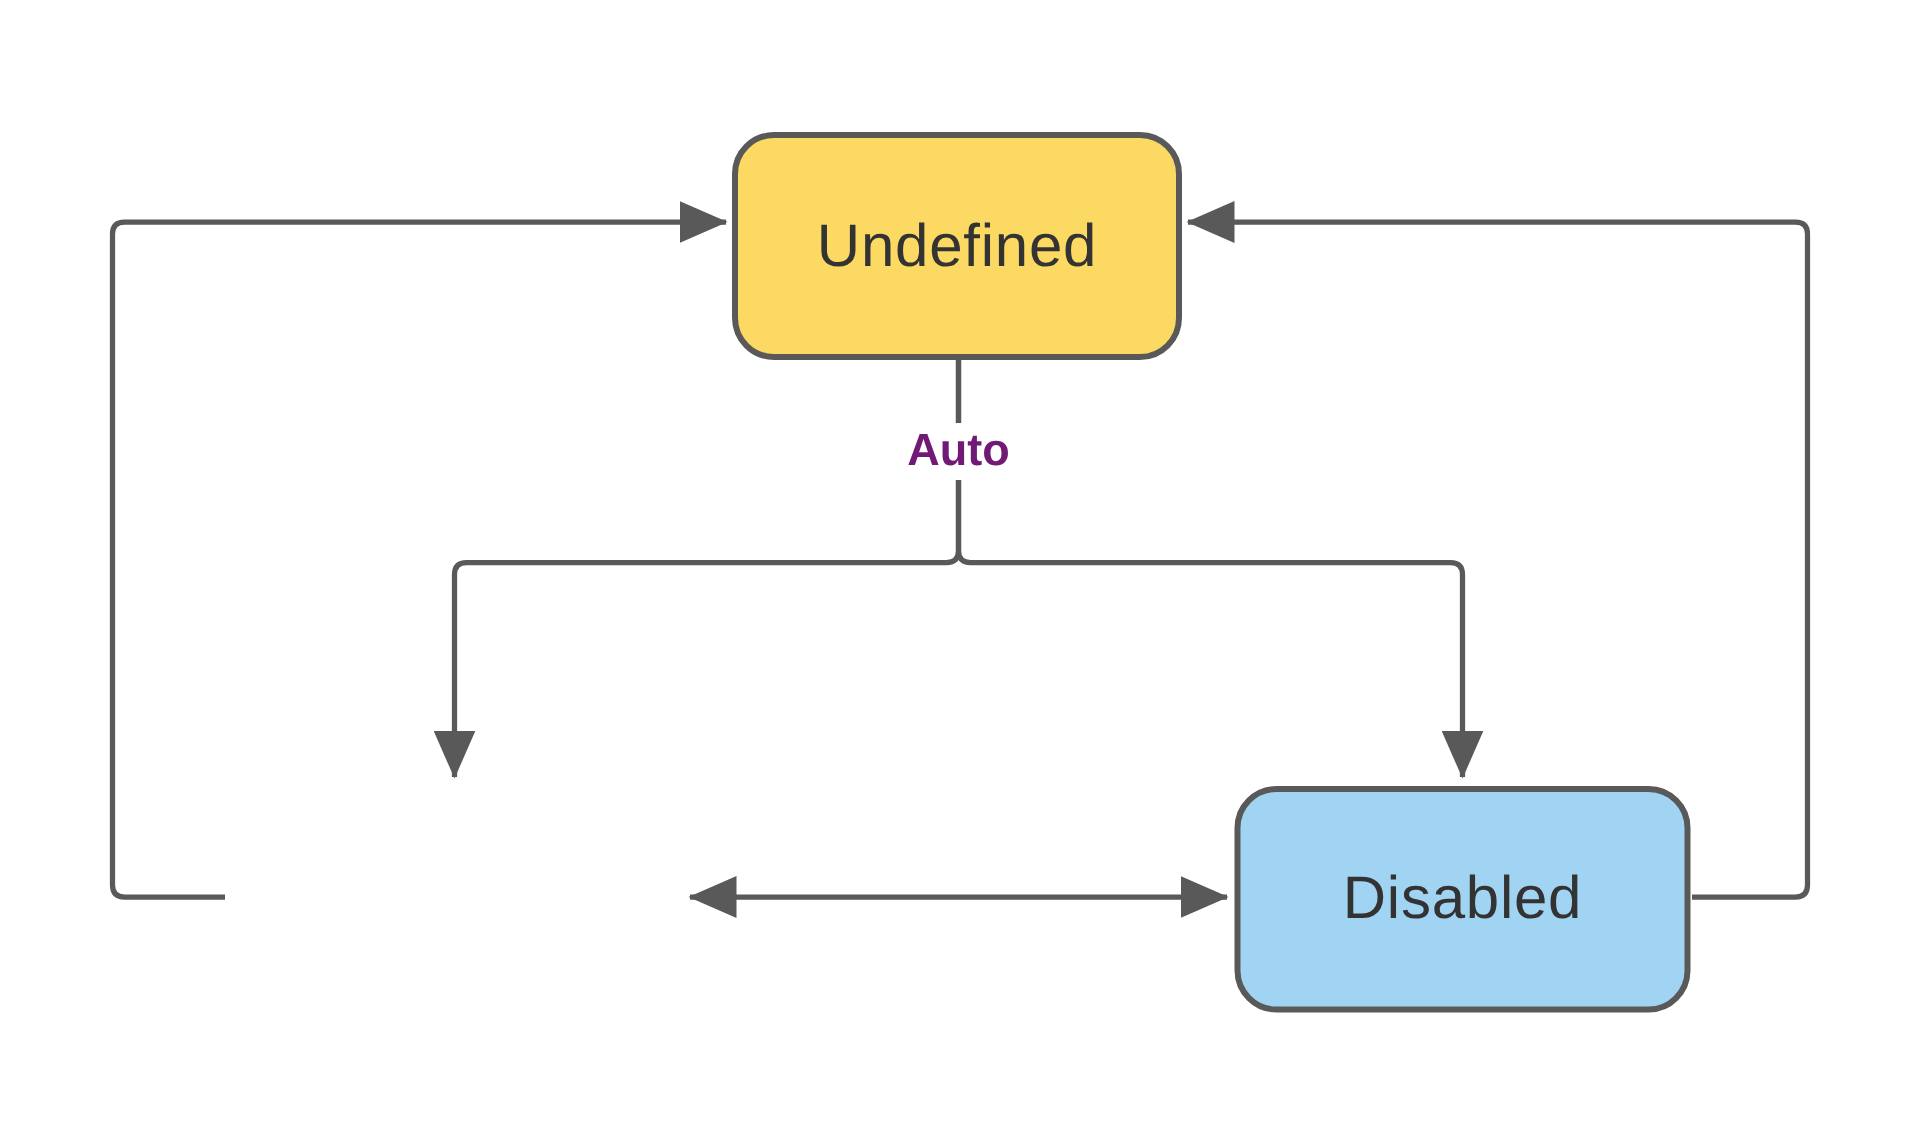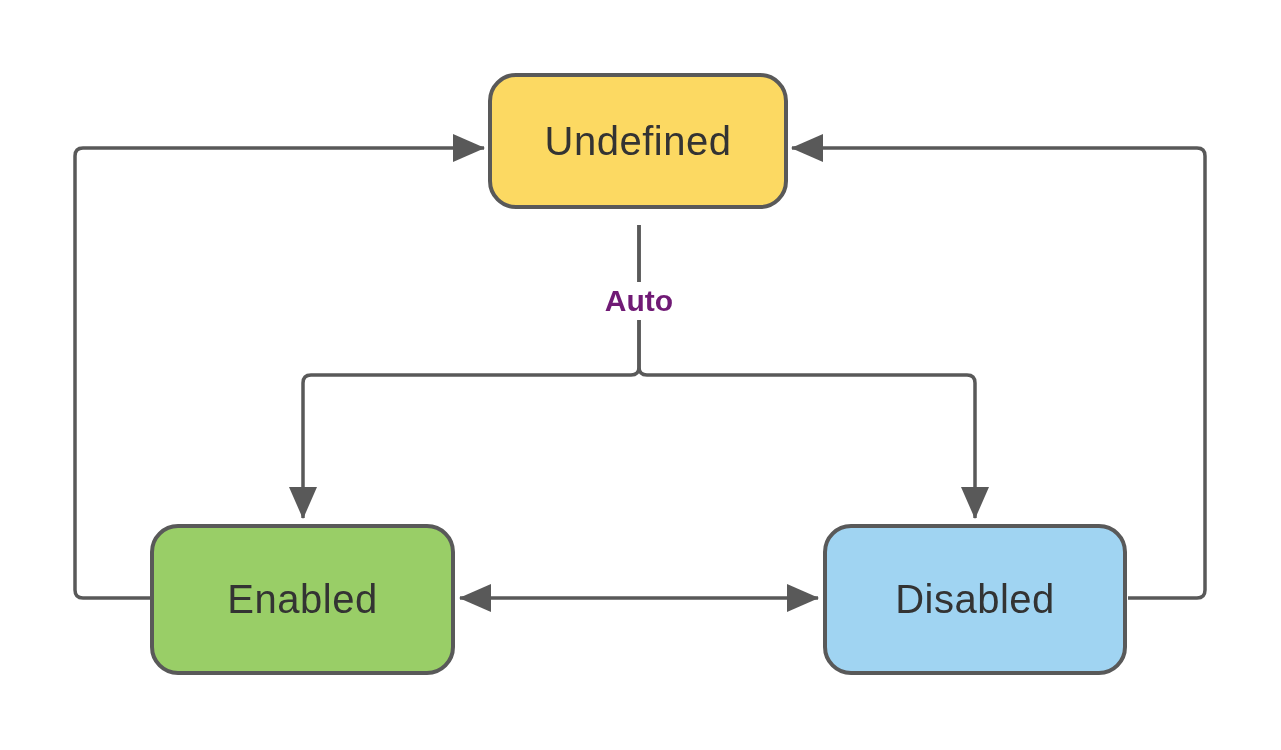--- a/index.html
+++ b/index.html
@@ -24,21 +24,21 @@
     align-items: center;
     justify-content: center;
     border: 4px solid #595959;
     border-radius: 28px;
   }
   .state-label {
     font-size: 40px;
     color: #333333;
     letter-spacing: 0.5px;
   }
-  .node-undefined { left: 488px; top: 73px;  width: 300px; height: 136px; }
+  .node-undefined { left: 488px; top: 88px;  width: 300px; height: 152px; }
   .node-enabled   { left: 150px; top: 524px; width: 305px; height: 151px; }
   .node-disabled  { left: 823px; top: 524px; width: 304px; height: 151px; }
   .edge-label {
     position: absolute;
     left: 639px; top: 282px;
     transform: translateX(-50%);
     background: #ffffff;
     padding: 2px 12px;
     font-size: 30px;
     font-weight: bold;
@@ -67,23 +67,20 @@
       <path d="M 150 598 L 83 598 Q 75 598 75 590 L 75 156 Q 75 148 83 148 L 484 148" marker-end="url(#arrow)"></path>
 
       <path d="M 1128 598 L 1197 598 Q 1205 598 1205 590 L 1205 156 Q 1205 148 1197 148 L 792 148" marker-end="url(#arrow)"></path>
     </g>
   </svg>
 
   <div class="state-node node-undefined" style="background-color: rgb(252, 217, 98);">
     <span class="state-label">Undefined</span>
   </div>
 
-  <div class="state-node node-enabled" style="background-color: rgb(153, 206, 103);">
-    <span class="state-label">Enabled</span>
-  </div>
 
   <div class="state-node node-disabled" style="background-color: rgb(160, 212, 242);">
     <span class="state-label">Disabled</span>
   </div>
 
   <div class="edge-label">Auto</div>
 
 </div>
 
 </body></html>

